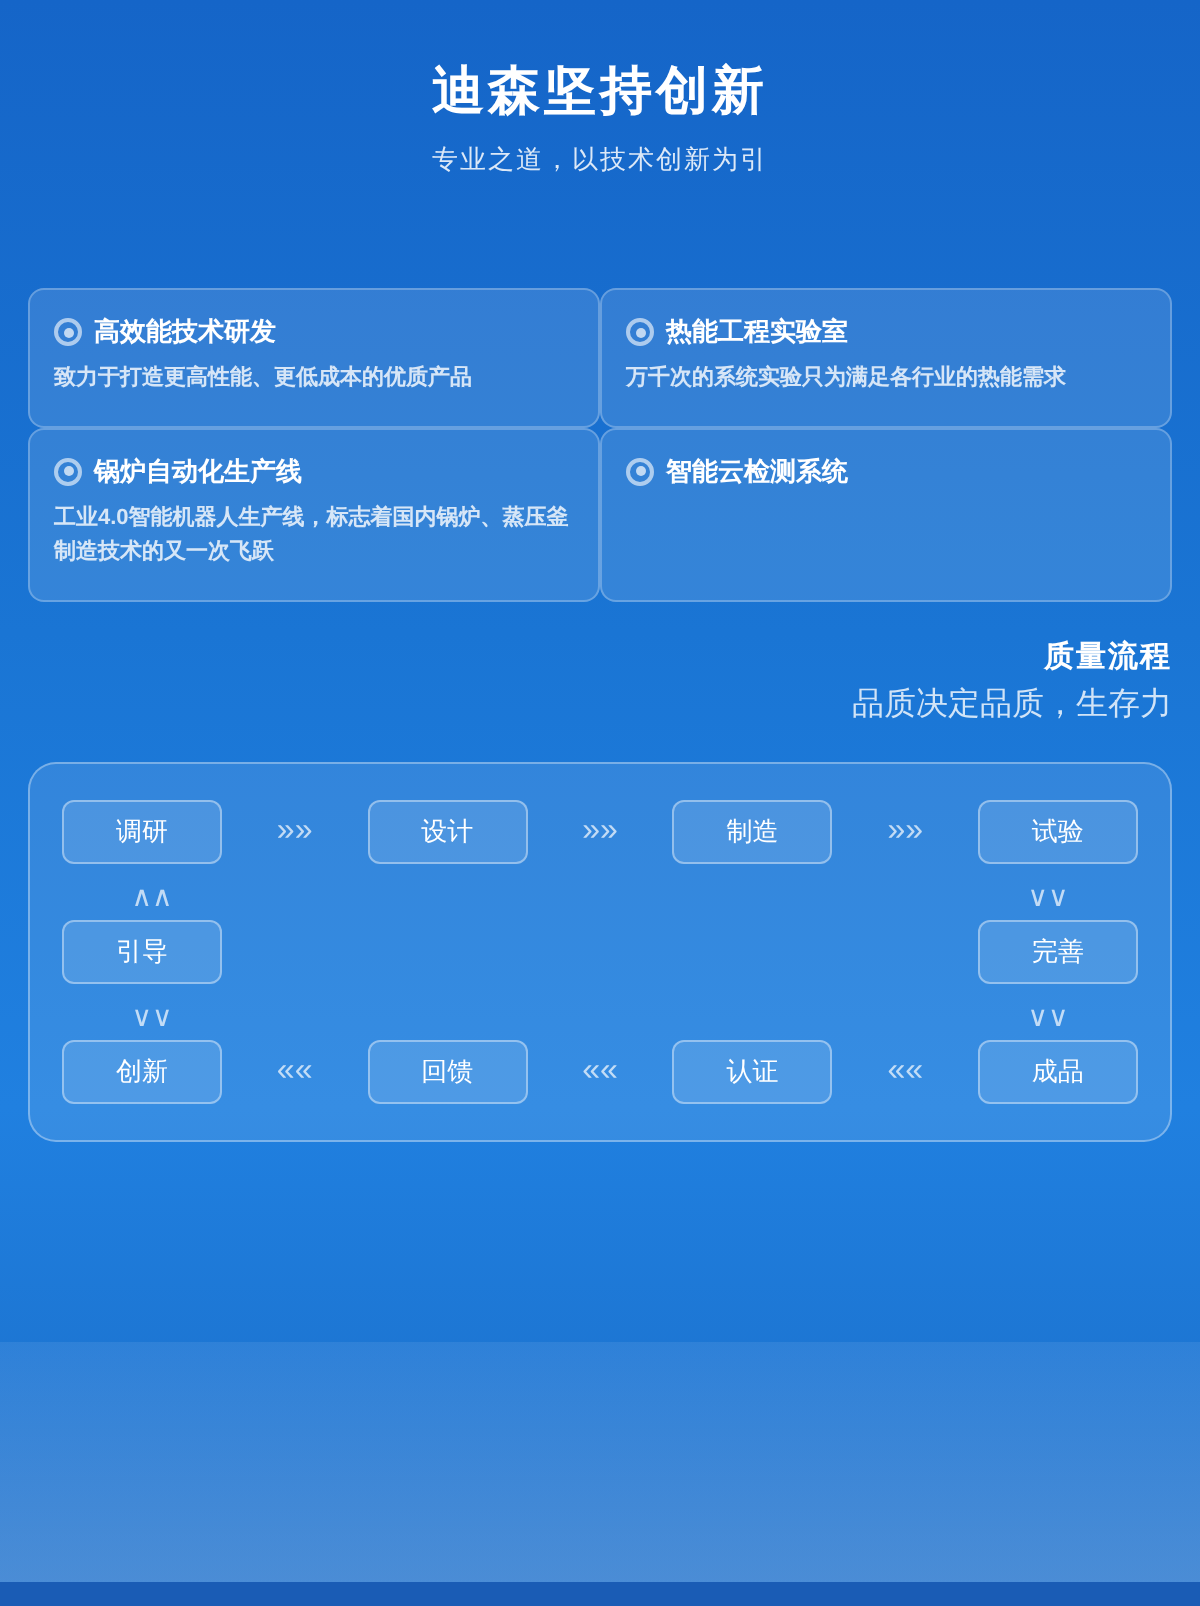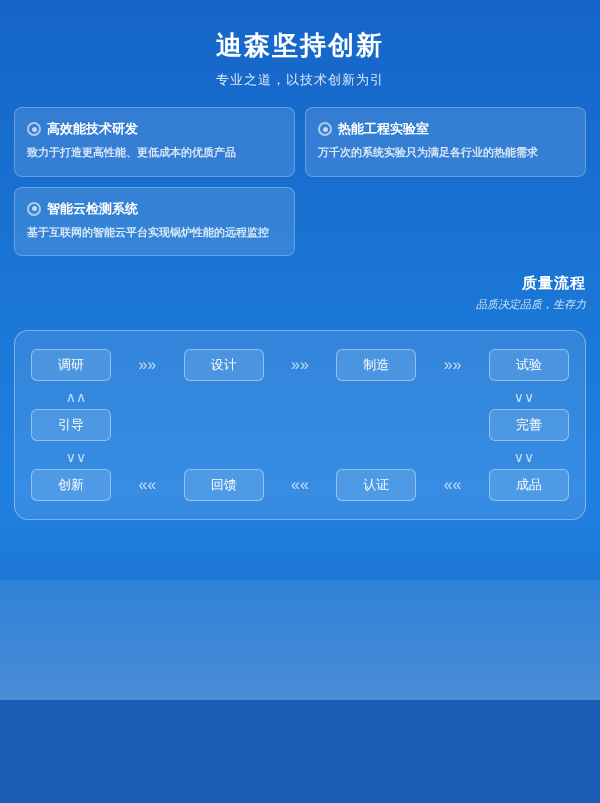--- a/index.html
+++ b/index.html
@@ -7,21 +7,21 @@
       width: 600px;
       height: 803px;
       overflow: hidden;
       font-family: 'Microsoft YaHei', Arial, sans-serif;
       background: #1a5cb5;
       position: relative;
     }
 
     .page-wrapper {
       width: 600px;
-      height: 700px;
+      height: 791px;
       position: relative;
       background: linear-gradient(180deg, #1565c8 0%, #1a75d4 40%, #2080e0 70%, #1a6dc8 100%);
       overflow: hidden;
     }
 
     
     .header-section {
       text-align: center;
       padding: 28px 20px 18px;
     }
@@ -37,23 +37,23 @@
     .sub-title {
       font-size: 13px;
       color: rgba(255,255,255,0.85);
       letter-spacing: 1px;
     }
 
     
     .features-grid {
       display: grid;
       grid-template-columns: 1fr 1fr;
-      gap: 10px;
       padding: 0 14px;
       margin-bottom: 10px;
+      margin-top: 37px;
     }
 
     .feature-card {
       background: rgba(255,255,255,0.12);
       border: 1px solid rgba(255,255,255,0.25);
       border-radius: 8px;
       padding: 12px 12px 14px;
     }
 
     .feature-card-title-row {
@@ -131,23 +131,22 @@
 
     .middle-title {
       font-size: 15px;
       font-weight: bold;
       color: #ffffff;
       letter-spacing: 1px;
       margin-bottom: 4px;
     }
 
     .middle-sub {
-      font-size: 11px;
+      font-size: 16px;
       color: rgba(255,255,255,0.8);
-      font-style: italic;
     }
 
     
     .process-box {
       margin: 12px 14px 0;
       background: rgba(255,255,255,0.1);
       border: 1.5px solid rgba(255,255,255,0.35);
       border-radius: 14px;
       padding: 18px 16px 18px;
     }
@@ -241,23 +240,31 @@
           </span>
         <span class="feature-title">热能工程实验室</span>
       </div>
       <div class="feature-desc">万千次的系统实验只为满足各行业的热能需求</div>
     </div>
     <div class="feature-card">
       <div class="feature-card-title-row">
         <span class="feature-dot">
             <span class="feature-dot-inner"></span>
           </span>
+        <span class="feature-title">锅炉自动化生产线</span>
+      </div>
+      <div class="feature-desc">工业4.0智能机器人生产线，标志着国内锅炉、蒸压釜制造技术的又一次飞跃</div>
+    </div>
+    <div class="feature-card">
+      <div class="feature-card-title-row">
+        <span class="feature-dot">
+            <span class="feature-dot-inner"></span>
+          </span>
         <span class="feature-title">智能云检测系统</span>
       </div>
-      <div class="feature-desc">基于互联网的智能云平台实现锅炉性能的远程监控</div>
     </div>
   </div>
 
   <div class="middle-section">
     <div class="middle-title">质量流程</div>
     <div class="middle-sub">品质决定品质，生存力</div>
   </div>
 
 
   <div class="bottom-bg"></div>

